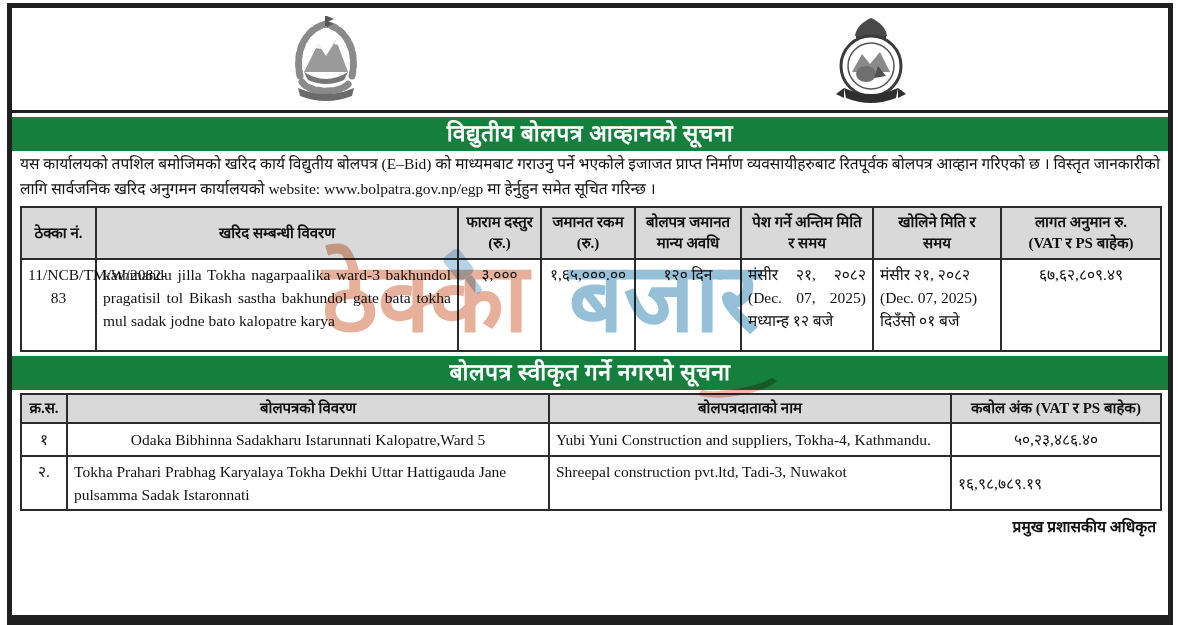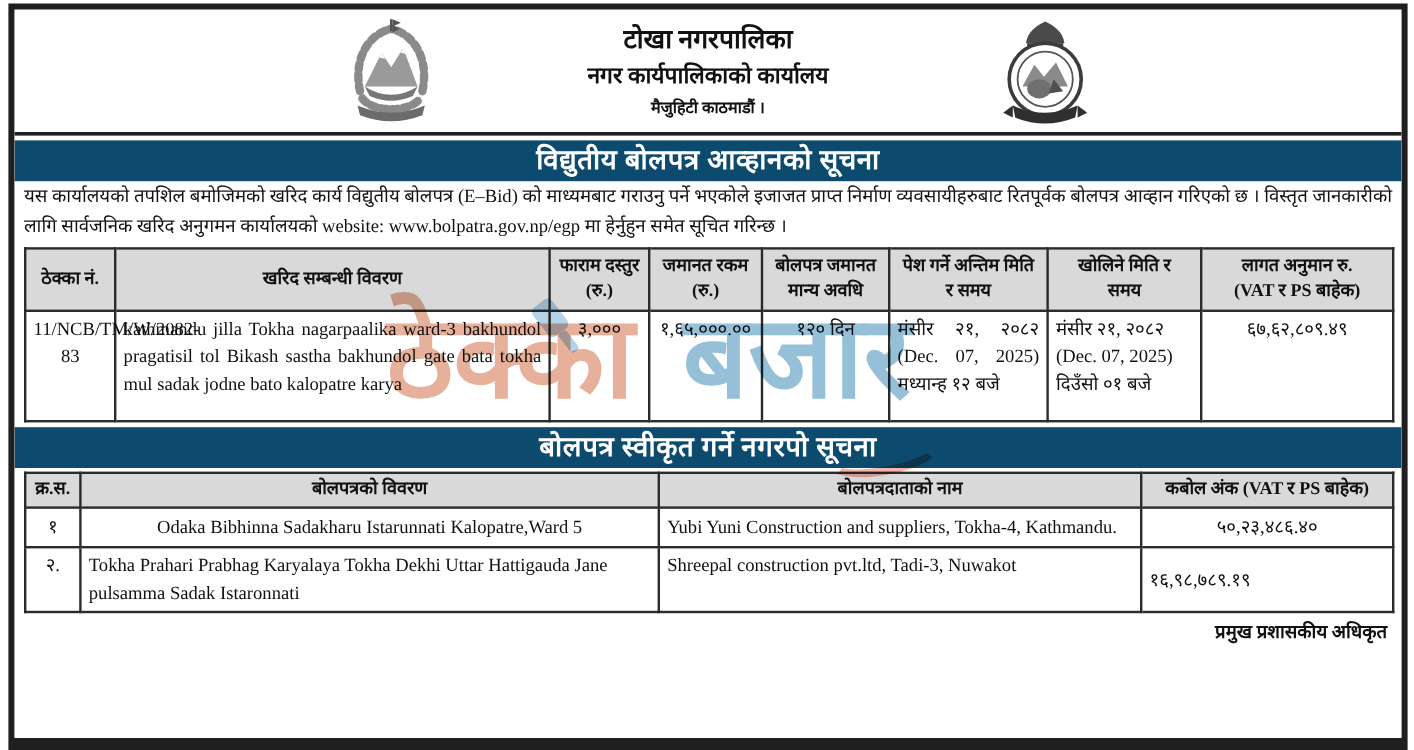--- a/index.html
+++ b/index.html
@@ -27,21 +27,21 @@
   }
   .header-center { text-align: center; padding-top: 10px; }
   .muni-title   { font-size: 22px; font-weight: bold; line-height: 30px; }
   .office-title { font-size: 19px; font-weight: bold; line-height: 32px; }
   .addr-line    { font-size: 13.5px; font-weight: bold; line-height: 20px; }
   .logo { position: absolute; top: 6px; }
   .logo-left  { left: 278px; }
   .logo-right { left: 820px; top: 8px; }
   
   .banner {
-    background: #0c4a6e; color: #fff;
+    background: #15803d; color: #fff;
     text-align: center; font-weight: bold;
     font-size: 23px; height: 34px; line-height: 34px;
     margin-top: 4px;
     letter-spacing: .5px;
   }
   .pub-date {
     text-align: center; font-size: 15px;
     margin: 9px 0 5px;
   }
   .para {
@@ -133,25 +133,20 @@
         <polygon points="14,58 28,30 36,42 46,26 58,58" fill="#9a9a9a"></polygon>
         <polygon points="26,34 28,30 31,35" fill="#fff"></polygon>
         <polygon points="44,30 46,26 49,31" fill="#fff"></polygon>
         <path d="M14,58 Q36,72 58,58 L54,66 Q36,74 18,66 Z" fill="#777"></path>
         <rect x="35" y="2" width="2" height="10" fill="#555"></rect>
         <polygon points="37,2 44,5 37,8" fill="#555"></polygon>
         <polygon points="37,7 43,10 37,13" fill="#555"></polygon>
         <path d="M8,74 Q36,86 64,74 L62,82 Q36,92 10,82 Z" fill="#6b6b6b"></path>
       </svg>
     </div>
-    <div class="header-center">
-      <div class="muni-title">टोखा नगरपालिका</div>
-      <div class="office-title">नगर कार्यपालिकाको कार्यालय</div>
-      <div class="addr-line">मैजुहिटी काठमाडौं ।</div>
-    </div>
     <div class="logo logo-right">
       <svg width="78" height="92" viewBox="0 0 78 92">
         <path d="M39,2 C30,6 24,12 23,20 L55,20 C54,12 48,6 39,2 Z" fill="#4a4a4a"></path>
         <rect x="24" y="20" width="30" height="5" fill="#3c3c3c"></rect>
         <circle cx="39" cy="50" r="30" fill="#fff" stroke="#3c3c3c" stroke-width="3"></circle>
         <circle cx="39" cy="50" r="30" fill="none" stroke="#3c3c3c" stroke-width="2" stroke-dasharray="2,3"></circle>
         <circle cx="39" cy="50" r="23" fill="#fff" stroke="#555" stroke-width="1.5"></circle>
         <polygon points="20,56 30,38 38,48 48,36 58,56" fill="#8a8a8a"></polygon>
         <ellipse cx="34" cy="58" rx="10" ry="8" fill="#6f6f6f"></ellipse>
         <polygon points="46,50 54,60 42,62" fill="#4f4f4f"></polygon>

